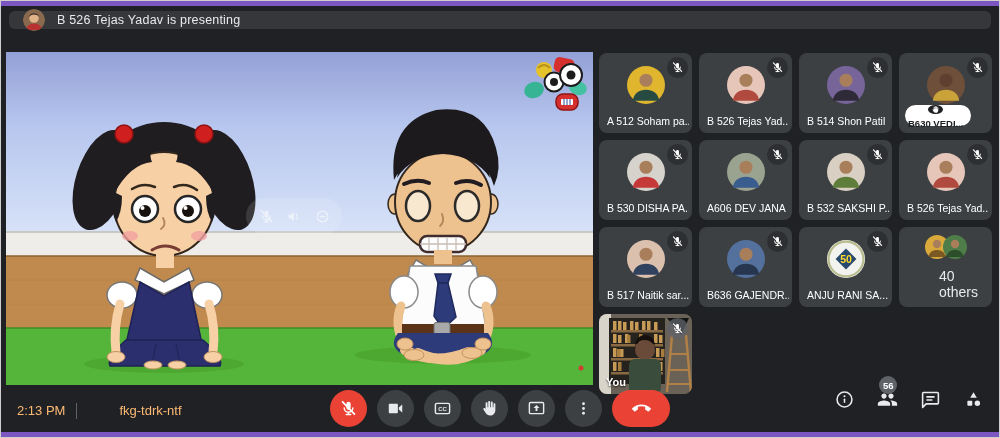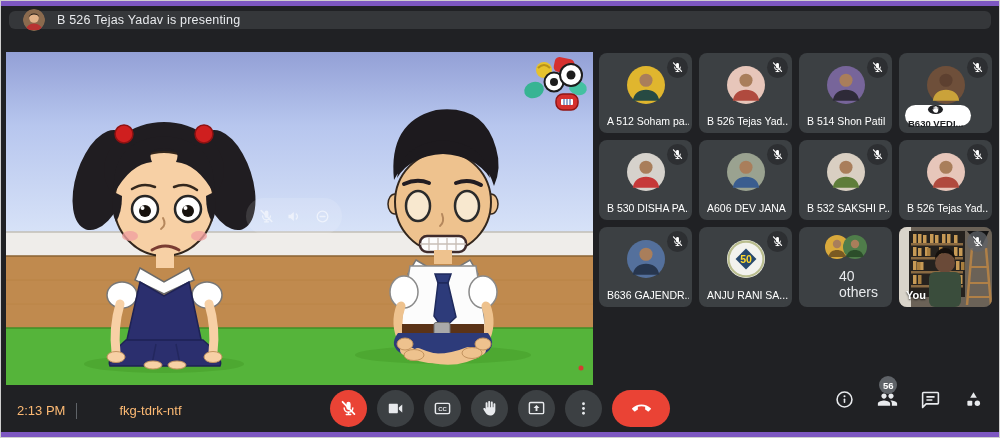--- a/index.html
+++ b/index.html
@@ -350,20 +350,36 @@
             <path d="M12 16.7v2.8M9.2 19.5h5.6" stroke="currentColor" stroke-width="1.8" stroke-linecap="round"></path>
             <path d="M4.5 3.5 19.5 19" stroke="currentColor" stroke-width="2.2" stroke-linecap="round"></path>
           </svg>
         </div>
         <svg class="avatar" viewBox="0 0 36 36">
   <circle cx="18" cy="18" r="18" fill="#e7c6ba"></circle>
   <circle cx="18" cy="13.5" r="6.2" fill="#a97e5b"></circle>
   <path d="M5.5 33c.8-7 6-10.5 12.5-10.5S29.7 26 30.5 33z" fill="#b04a3e"></path>
         </svg>
         <div class="tile-name">B 526 Tejas Yad...</div>
+      </div>
+      <div class="tile">
+        <div class="tile-mic">
+          <svg viewBox="0 0 24 24">
+            <path d="M12 3.5a2.7 2.7 0 0 1 2.7 2.7v5a2.7 2.7 0 0 1-5.4 0v-5A2.7 2.7 0 0 1 12 3.5z" fill="currentColor"></path>
+            <path d="M6.5 11.2a5.5 5.5 0 0 0 11 0" stroke="currentColor" stroke-width="1.8" fill="none" stroke-linecap="round"></path>
+            <path d="M12 16.7v2.8M9.2 19.5h5.6" stroke="currentColor" stroke-width="1.8" stroke-linecap="round"></path>
+            <path d="M4.5 3.5 19.5 19" stroke="currentColor" stroke-width="2.2" stroke-linecap="round"></path>
+          </svg>
+        </div>
+        <svg class="avatar" viewBox="0 0 36 36">
+  <circle cx="18" cy="18" r="18" fill="#dcc0ae"></circle>
+  <circle cx="18" cy="13.5" r="6.2" fill="#a97e5b"></circle>
+  <path d="M5.5 33c.8-7 6-10.5 12.5-10.5S29.7 26 30.5 33z" fill="#31425e"></path>
+        </svg>
+        <div class="tile-name">B 517 Naitik sar...</div>
       </div>
       <div class="tile">
         <div class="tile-mic">
           <svg viewBox="0 0 24 24">
             <path d="M12 3.5a2.7 2.7 0 0 1 2.7 2.7v5a2.7 2.7 0 0 1-5.4 0v-5A2.7 2.7 0 0 1 12 3.5z" fill="currentColor"></path>
             <path d="M6.5 11.2a5.5 5.5 0 0 0 11 0" stroke="currentColor" stroke-width="1.8" fill="none" stroke-linecap="round"></path>
             <path d="M12 16.7v2.8M9.2 19.5h5.6" stroke="currentColor" stroke-width="1.8" stroke-linecap="round"></path>
             <path d="M4.5 3.5 19.5 19" stroke="currentColor" stroke-width="2.2" stroke-linecap="round"></path>
           </svg>
         </div>

